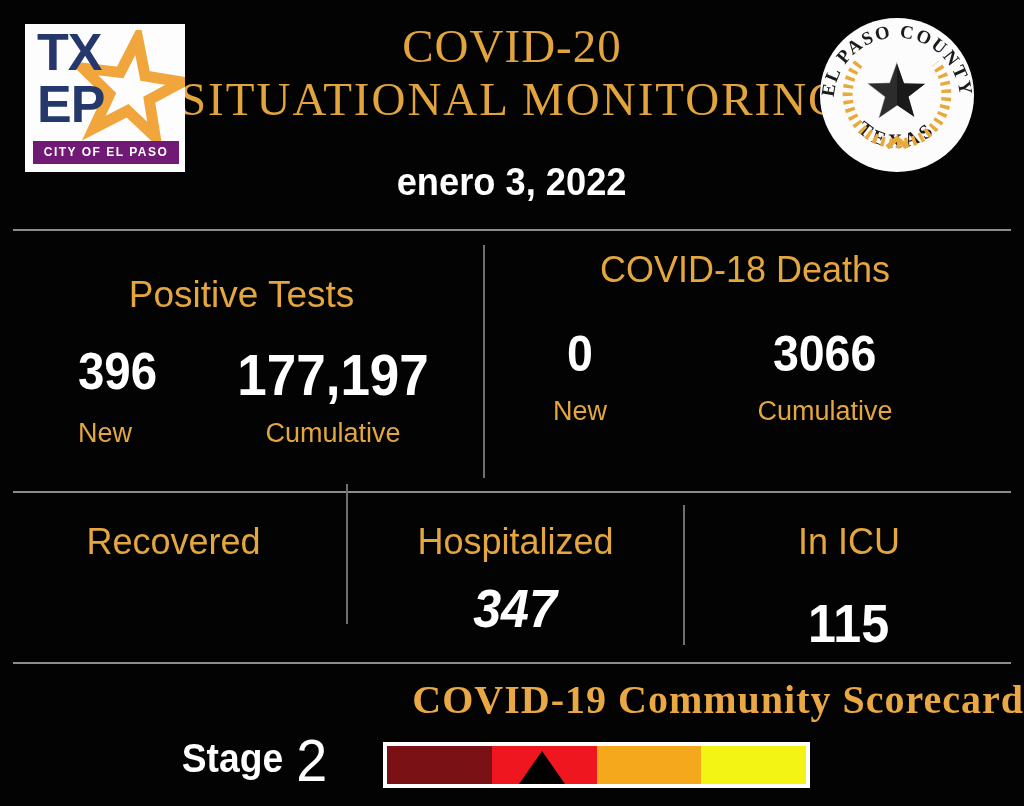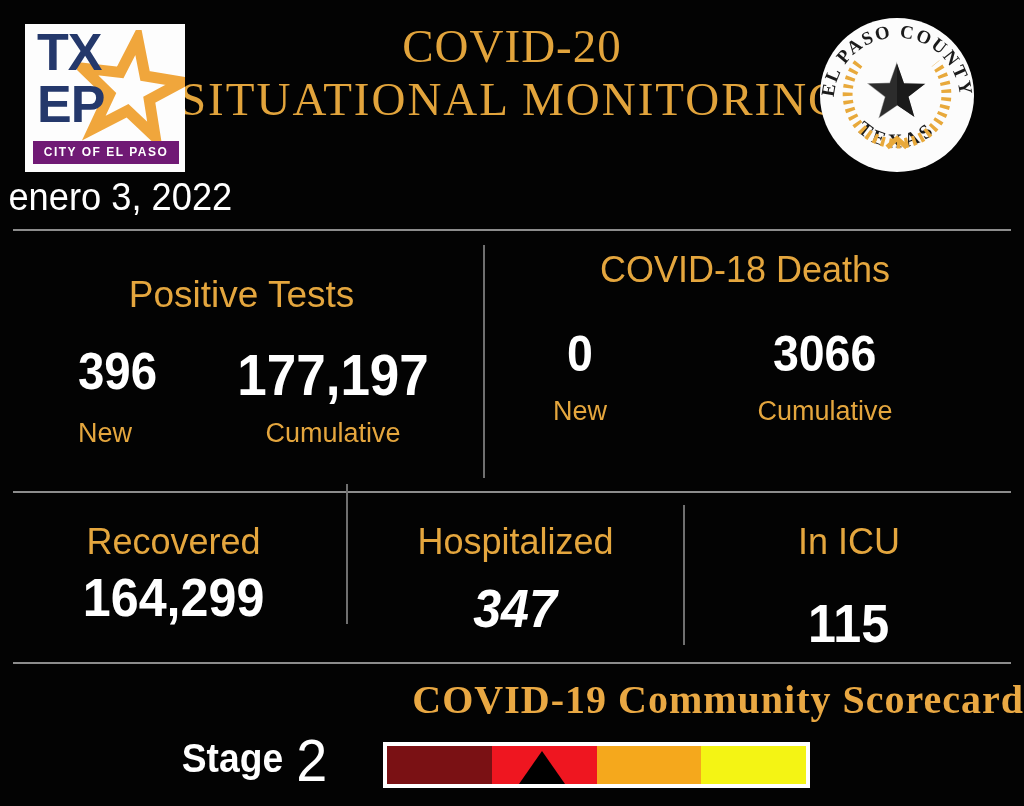--- a/index.html
+++ b/index.html
@@ -26,22 +26,22 @@
   }
 
   .main-title{
     position:absolute;left:0;right:0;top:20px;text-align:center;
     font-family:"Liberation Serif",serif;color:#E2A43C;z-index:1;
   }
   .main-title .line1{font-size:47px;line-height:52px;letter-spacing:1px;}
   .main-title .line2{font-size:47px;line-height:54px;letter-spacing:2px;}
 
   .date{
-    position:absolute;left:0;right:0;top:160px;text-align:left;
-    color:#fff;font-size:39px;font-weight:400;z-index:1;margin-top:15px;
+    position:absolute;left:0;right:0;top:160px;text-align:center;
+    color:#fff;font-size:39px;font-weight:700;z-index:1;
   }
   .din{display:inline-block;transform:scaleX(.93);}
 
   .seal{position:absolute;right:48px;top:16px;z-index:3;}
 
   
   .hline{position:absolute;left:13px;right:13px;height:2px;background:#8C8C8C;}
   .hline.l1{top:229px;}
   .hline.l2{top:491px;}
   .hline.l3{top:662px;}
@@ -160,22 +160,20 @@
 
   <div class="panel-title d-title">COVID-18 Deaths</div>
   <div class="stat-num d-new">
     <span class="din">0</span></div>
   <div class="stat-label d-new-label">New</div>
   <div class="stat-num d-cum">
     <span class="din">3066</span></div>
   <div class="stat-label d-cum-label">Cumulative</div>
 
   <div class="panel-title r-title">Recovered</div>
-  <div class="stat-num r-num">
-    <span class="din">164,299</span></div>
 
   <div class="panel-title h-title">Hospitalized</div>
   <div class="stat-num h-num">
     <span class="din">347</span></div>
 
   <div class="panel-title i-title">In ICU</div>
   <div class="stat-num i-num">
     <span class="din">115</span></div>
 
   <div class="scorecard-title">COVID-19 Community Scorecard</div>

